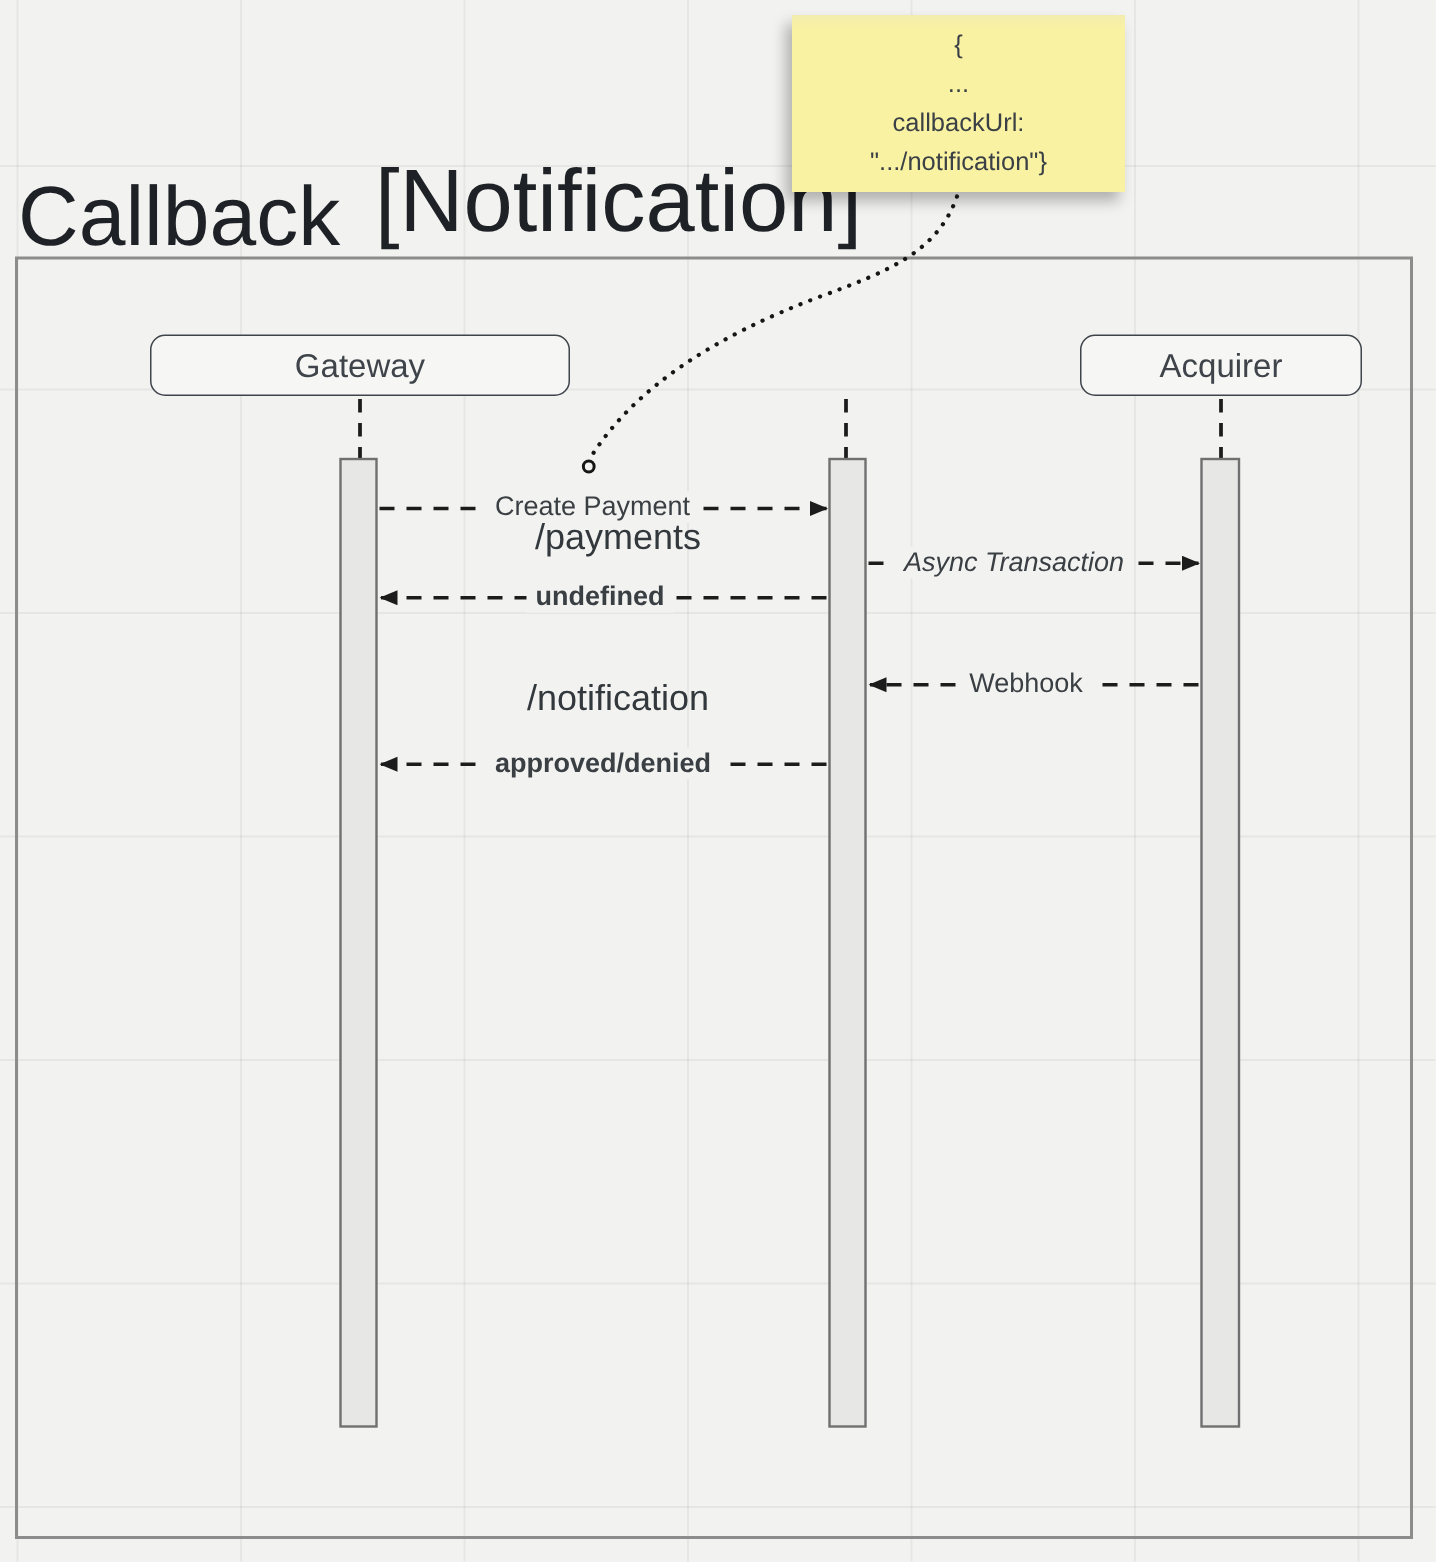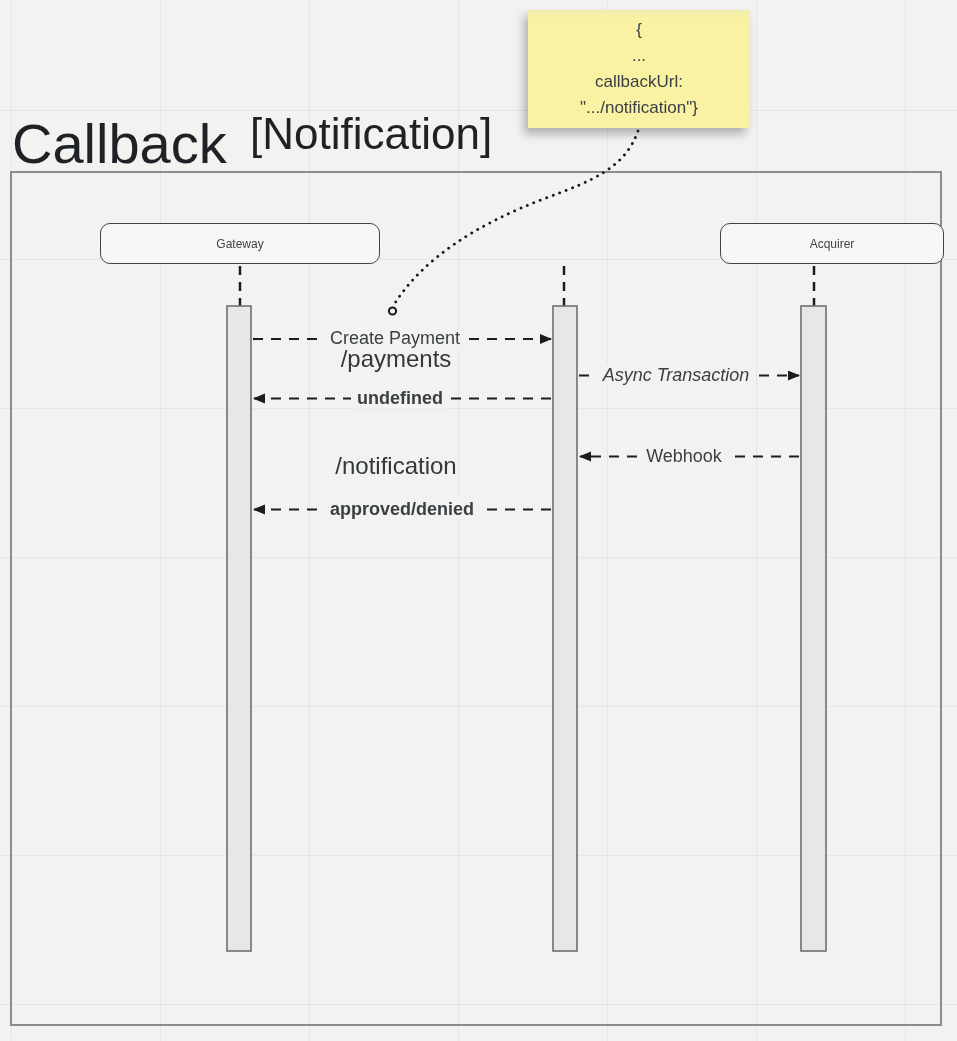--- a/index.html
+++ b/index.html
@@ -24,61 +24,62 @@
     border:2px solid #8c8c8c;
     background:transparent;
   }
   .title-name{
     position:absolute;left:12px;top:108px;
     font-size:56px;line-height:52px;
     color:#1e2126;white-space:pre;margin-top:10px;
   }
   .title-tag{
     position:absolute;left:250px;top:108px;
-    font-size:44px;line-height:52px;
+    font-size:59px;line-height:52px;
     color:#1e2126;white-space:pre;
   }
   .sticky{
     position:absolute;left:528px;top:10px;
     width:222px;height:118px;
     background:linear-gradient(180deg,#f2edae 0px,#f9f2a2 10px);
     box-shadow:-4px 6px 9px rgba(0,0,0,0.28);
     display:flex;flex-direction:column;justify-content:center;
     text-align:center;
     font-size:17px;line-height:26px;
     color:#3b4046;
   }
   .actor{
     position:absolute;top:223px;height:41px;
     background:#f6f6f5;
     border:1.5px solid #3f444a;
     border-radius:10px;
     box-sizing:border-box;
     display:flex;align-items:center;justify-content:center;
-    font-size:12px;color:#3f444a;
+    font-size:22px;color:#3f444a;
   }
   .actor.gateway{left:100px;width:280px;}
   .actor.provider{left:448px;width:232px;}
-  .actor.acquirer{left:720px;width:224px;}
+  .actor.acquirer{left:720px;width:188px;}
   .overlay{position:absolute;left:0;top:0;width:957px;height:1041px;}
   .msg-label{
     position:absolute;
     transform:translate(-50%,-50%);
     background:#f2f2f0;
     padding:0 6px;
     font-size:18px;color:#3a3f44;
     white-space:nowrap;
   }
   .path-label{
     position:absolute;
     transform:translate(-50%,-50%);
     padding:0 4px;
     font-size:24px;color:#33383d;
     white-space:nowrap;
     background:transparent;
+    margin-left:16px;
   }
   .lbl-create{left:395px;top:338px;text-align:center;}
   .lbl-payments{left:396px;top:359px;}
   .lbl-async{left:676px;top:375px;font-style:italic;}
   .lbl-undefined{left:400px;top:398px;font-weight:bold;}
   .lbl-webhook{left:684px;top:456px;}
   .lbl-notification{left:396px;top:466px;}
   .lbl-approved{left:402px;top:509px;font-weight:bold;}
 </style>
 </head>

